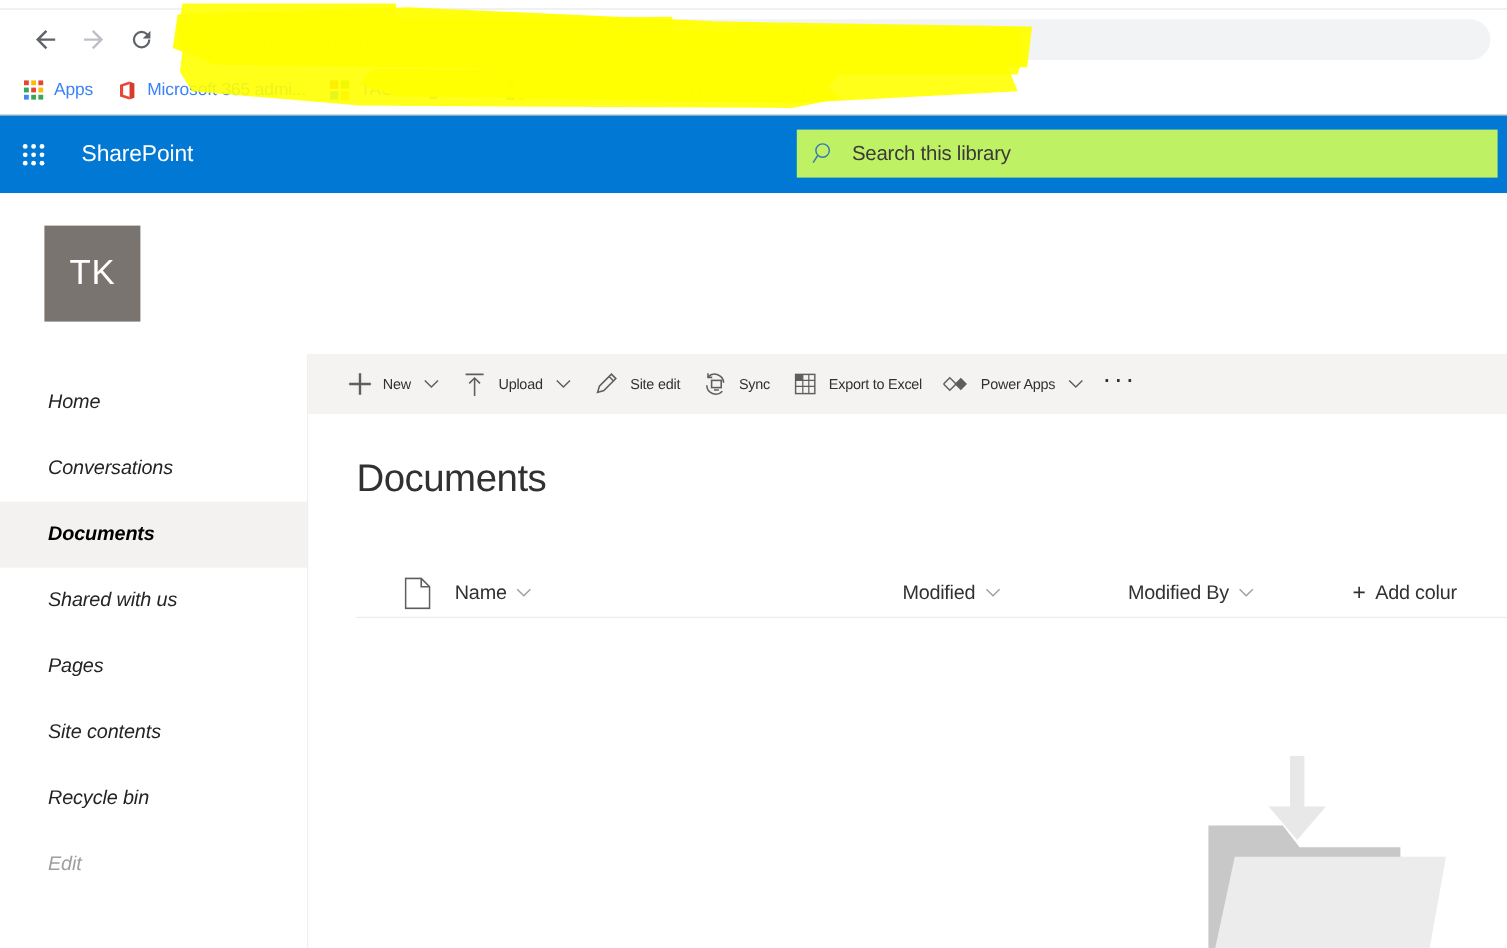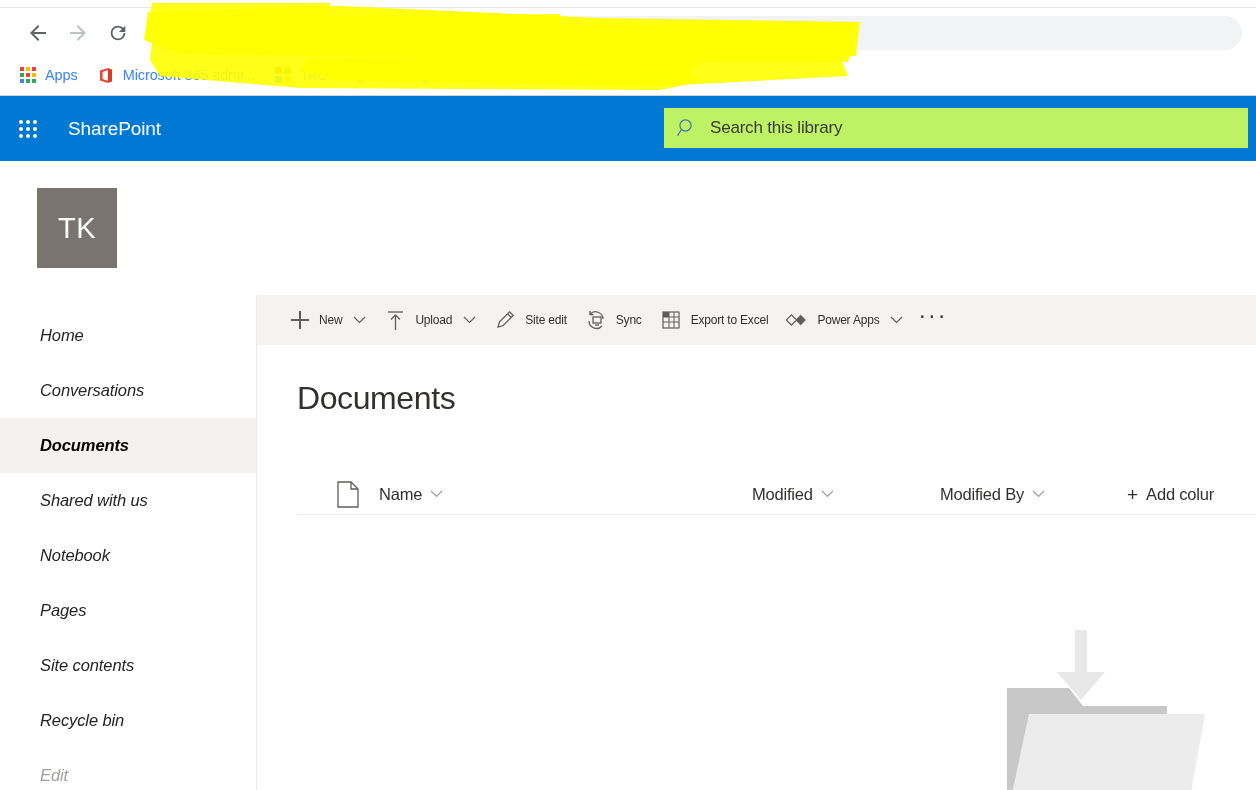--- a/index.html
+++ b/index.html
@@ -353,23 +353,20 @@
     <div class="nav-item">
       <span>Conversations</span>
     </div>
     <div class="nav-item selected">
       <span>Documents</span>
     </div>
     <div class="nav-item">
       <span>Shared with us</span>
     </div>
     <div class="nav-item">
-      <span>Notebook</span>
-    </div>
-    <div class="nav-item">
       <span>Pages</span>
     </div>
     <div class="nav-item">
       <span>Site contents</span>
     </div>
     <div class="nav-item">
       <span>Recycle bin</span>
     </div>
     <div class="nav-item muted">
       <span>Edit</span>

